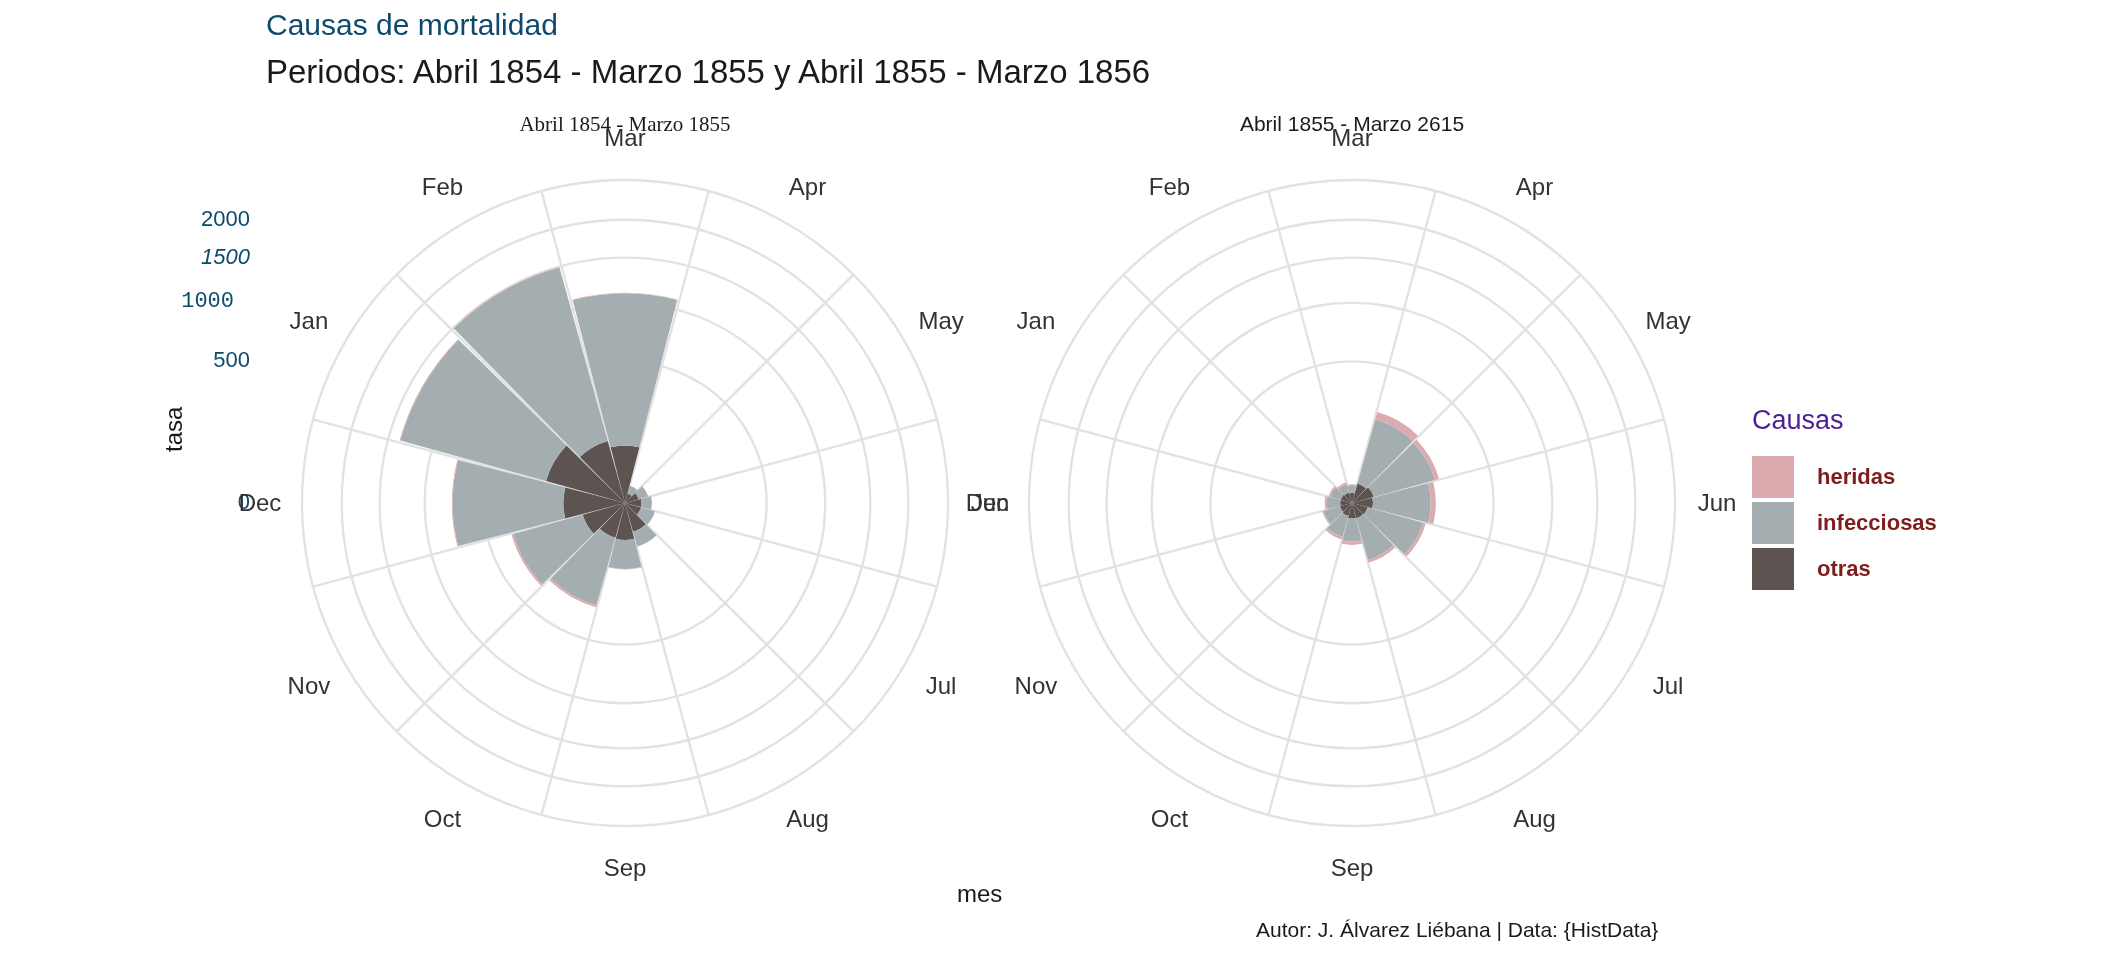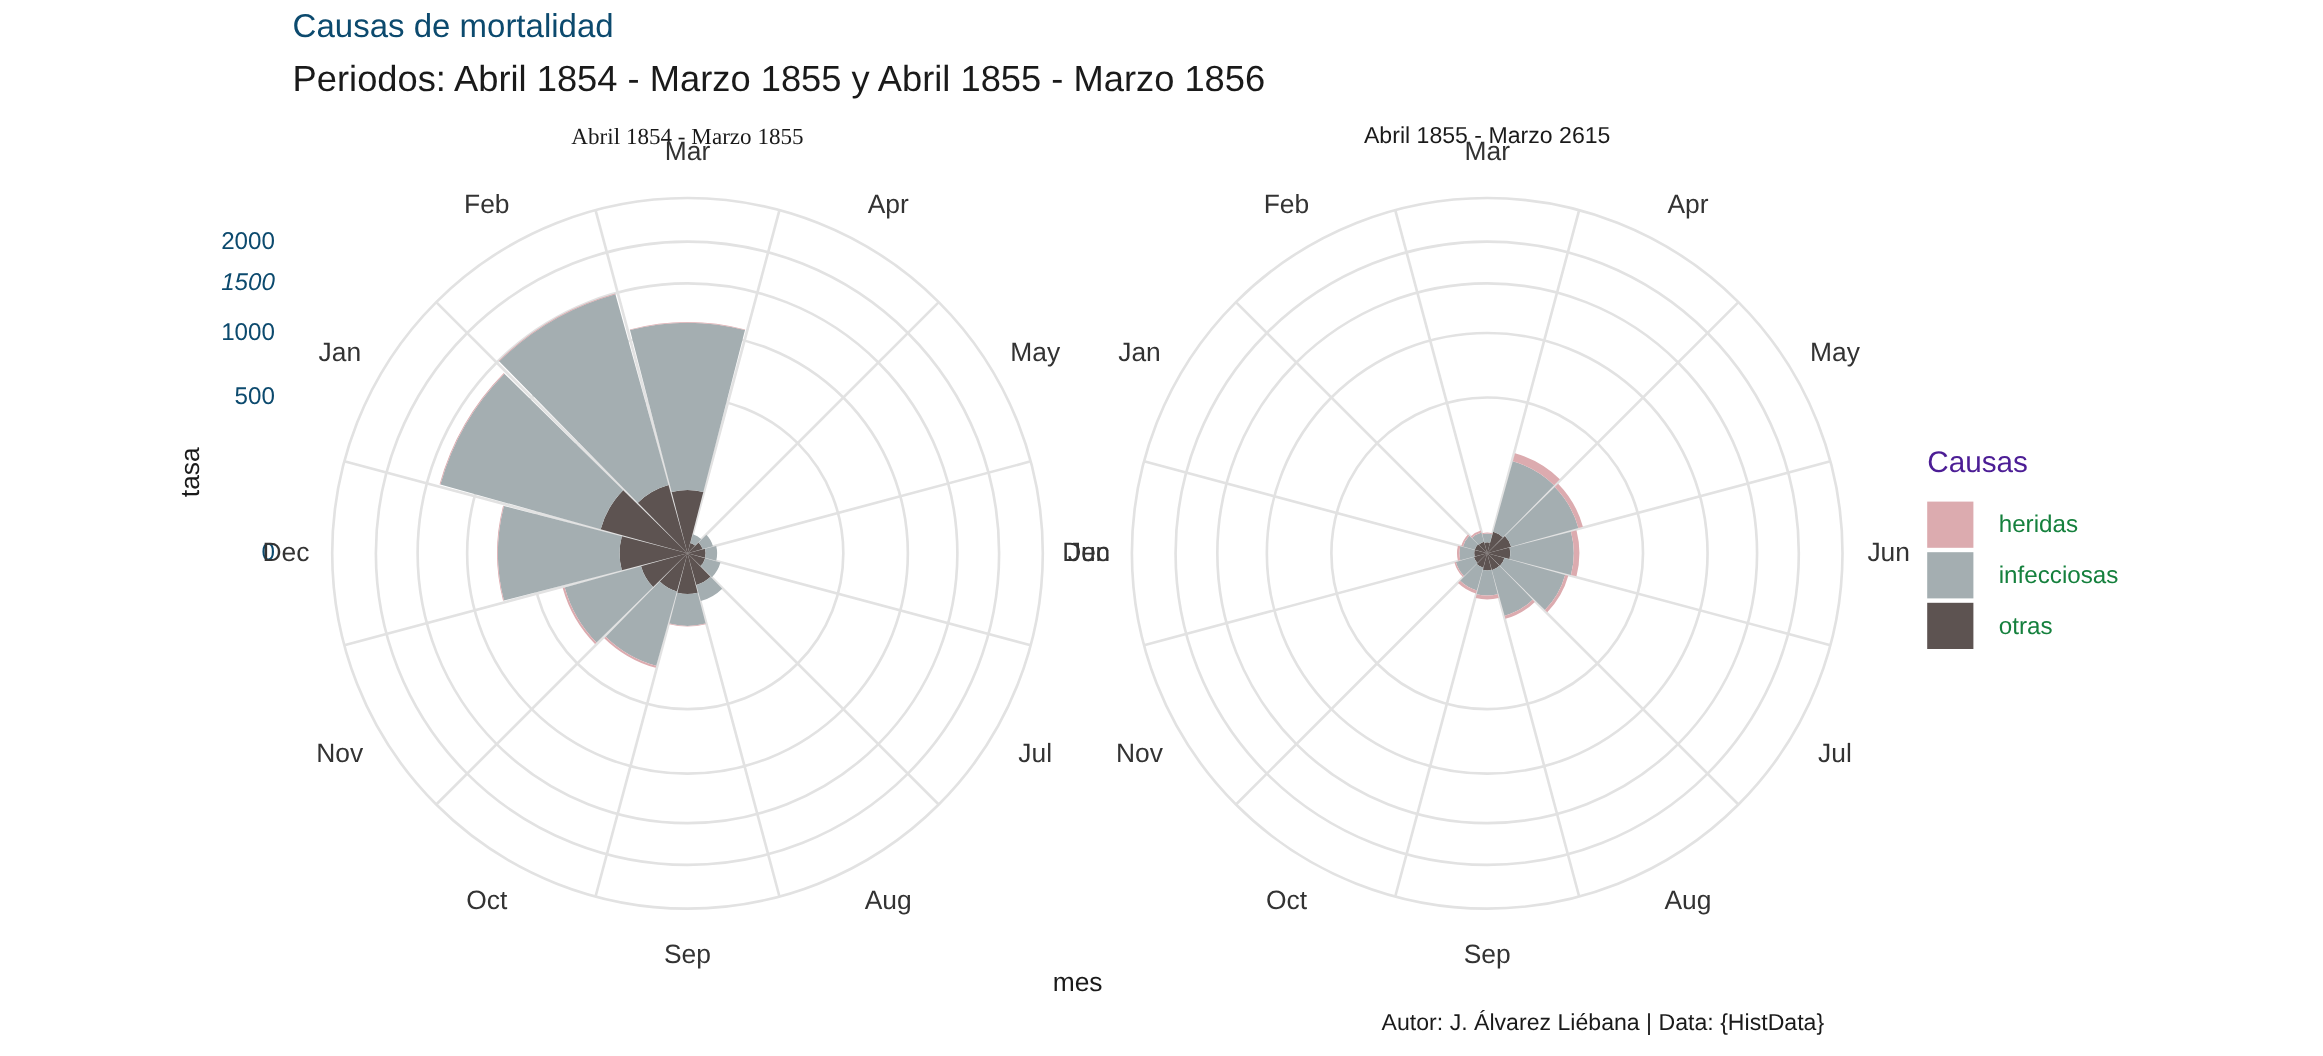--- a/index.html
+++ b/index.html
@@ -86,23 +86,24 @@
     align-items: center;
     height: 46px;
   }
   .legend-key {
     width: 42px;
     height: 42px;
     flex: 0 0 42px;
   }
   .legend-label {
     font-size: 22px;
-    color: #15803d;
+    color: #7f1d1d;
     margin-left: 23px;
     white-space: nowrap;
+    font-weight: bold;
   }
   .ytick {
     position: absolute;
     font-size: 22px;
     color: #0c4a6e;
     text-align: right;
     white-space: nowrap;
     width: 110px;
   }
   .month-label {
@@ -124,21 +125,21 @@
 
   <div class="panel-strip" id="strip-0" style="left: 425px; top: 112px; width: 400px; font-family: Liberation Serif, serif;">Abril 1854 - Marzo 1855</div>
   <div class="panel-strip" id="strip-1" style="left: 1152px; top: 112px; width: 400px;">Abril 1855 - Marzo 2615</div>
 
   <div class="axis-title-y">tasa</div>
   <div class="axis-title-x">mes</div>
 
   <div id="ytick-layer">
       <div class="ytick" style="left: 140px; top: 489px;">0</div>
       <div class="ytick" style="left: 140px; top: 347.355px;">500</div>
-      <div class="ytick" style="left: 140px; top: 288.684px;">1000</div>
+      <div class="ytick" style="left: 124px; top: 288.684px; font-family: Liberation Mono, monospace;">1000</div>
       <div class="ytick" style="left: 140px; top: 243.664px; font-style: italic;">1500</div>
       <div class="ytick" style="left: 140px; top: 205.71px;">2000</div>
     </div>
   <div id="month-layer">
       <div class="month-label" style="left: 807.5px; top: 186.901px;">Apr</div>
       <div class="month-label" style="left: 941.099px; top: 320.5px;">May</div>
       <div class="month-label" style="left: 990px; top: 503px;">Jun</div>
       <div class="month-label" style="left: 941.099px; top: 685.5px;">Jul</div>
       <div class="month-label" style="left: 807.5px; top: 819.099px;">Aug</div>
       <div class="month-label" style="left: 625px; top: 868px;">Sep</div>

